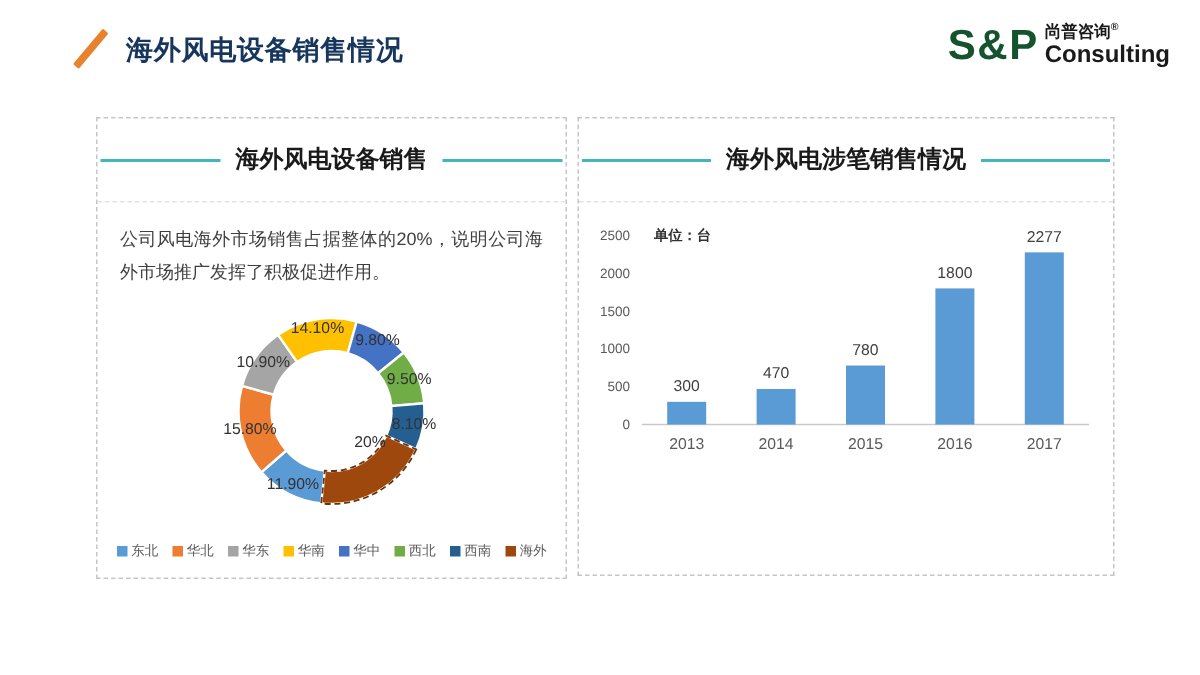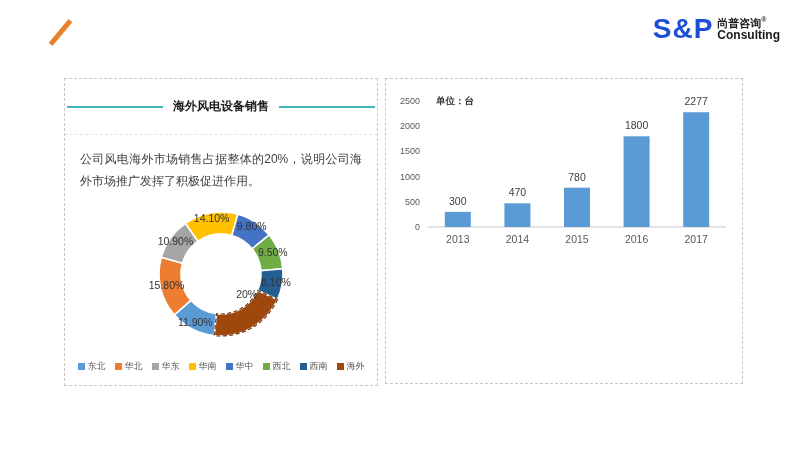--- a/index.html
+++ b/index.html
@@ -6,34 +6,34 @@
   body{width:800px;height:450px;background:#ffffff;position:relative;overflow:hidden;
        font-family:"Liberation Sans","DejaVu Sans",sans-serif;}
   .slide{position:absolute;inset:0;background:#ffffff;}
 
   
   .slash{position:absolute;left:58px;top:17px;width:5px;height:31px;background:#E8822F;
          transform:rotate(40deg);border-radius:1px;}
   .page-title{position:absolute;left:84px;top:21px;font-size:18px;font-weight:bold;
               color:#17365D;letter-spacing:.5px;}
   .logo{position:absolute;right:20px;top:15px;display:flex;align-items:center;}
-  .logo-sp{color:#1d4ed8;font-size:28px;font-weight:800;letter-spacing:1px;line-height:1;}
+  .logo-sp{color:#14532d;font-size:28px;font-weight:800;letter-spacing:1px;line-height:1;}
   .logo-right{margin-left:4px;display:flex;flex-direction:column;line-height:1.1;}
   .logo-cn{font-size:11px;color:#1a1a1a;font-weight:600;}
   .logo-cn sup{font-size:7px;}
-  .logo-en{font-size:12px;color:#1a1a1a;font-weight:700;}
+  .logo-en{font-size:16px;color:#1a1a1a;font-weight:700;}
 
   
   .panel{position:absolute;top:78px;border:1px dashed #C6C6C6;background:#fff;box-sizing:border-box;}
   .panel-left{left:64px;width:314px;height:308px;}
   .panel-right{left:385px;width:358px;height:306px;}
   .panel-header{height:56px;display:flex;align-items:center;padding:0 2px;
                 border-bottom:1px dashed #E3E3E3;box-sizing:border-box;}
   .hline{flex:1;height:2px;background:#41B7B9;}
-  .panel-title{margin:0 10px;font-size:12px;font-weight:bold;color:#1a1a1a;white-space:nowrap;}
+  .panel-title{margin:0 10px;font-size:16px;font-weight:bold;color:#1a1a1a;white-space:nowrap;}
   .panel-text{padding:13px 15px 0;font-size:12px;line-height:1.85;color:#3f3f3f;text-align:justify;}
 
   
   .donut-wrap{margin-top:2px;text-align:center;}
   .donut-label{font-size:10.5px;fill:#333333;}
   .legend{display:flex;justify-content:center;gap:9px;margin-top:0;font-size:9px;color:#595959;align-items:center;}
   .legend-item{display:flex;align-items:center;gap:3px;}
   .swatch{width:7px;height:7px;display:inline-block;}
 
   
@@ -42,20 +42,21 @@
   .unit-label{font-size:9.5px;fill:#333333;font-weight:bold;}
   .bar-value{font-size:10.5px;fill:#404040;}
   .cat-label{font-size:10.5px;fill:#595959;}
 </style>
 </head>
 <body>
 
 <div class="slide">
 
   <div class="slash"></div>
+  <div class="page-title">海外风电设备销售情况</div>
 
   <div class="logo">
     <span class="logo-sp">S&amp;P</span>
     <span class="logo-right">
       <span class="logo-cn"><span>尚普咨询</span><sup>®</sup></span>
       <span class="logo-en">Consulting</span>
     </span>
   </div>
 
   <div class="panel panel-left">
@@ -116,20 +117,25 @@
           </span>
           <span class="legend-item">
             <span class="swatch" style="background: rgb(158, 72, 14);"></span>
             <span>海外</span>
           </span>
         </div>
     </div>
   </div>
 
   <div class="panel panel-right">
+    <div class="panel-header">
+      <span class="hline"></span>
+      <span class="panel-title">海外风电涉笔销售情况</span>
+      <span class="hline"></span>
+    </div>
     <div class="bar-wrap">
       <svg id="bar-svg" width="340" height="160" viewBox="0 0 340 160">
           <text x="28" y="143" text-anchor="end" class="tick-label">0</text>
           <text x="28" y="117.8" text-anchor="end" class="tick-label">500</text>
           <text x="28" y="92.6" text-anchor="end" class="tick-label">1000</text>
           <text x="28" y="67.4" text-anchor="end" class="tick-label">1500</text>
           <text x="28" y="42.2" text-anchor="end" class="tick-label">2000</text>
           <text x="28" y="17" text-anchor="end" class="tick-label">2500</text>
           <text x="44" y="17" class="unit-label">单位：台</text>
           <line x1="36" y1="140" x2="334" y2="140" stroke="#C9C9C9" stroke-width="1"></line>

